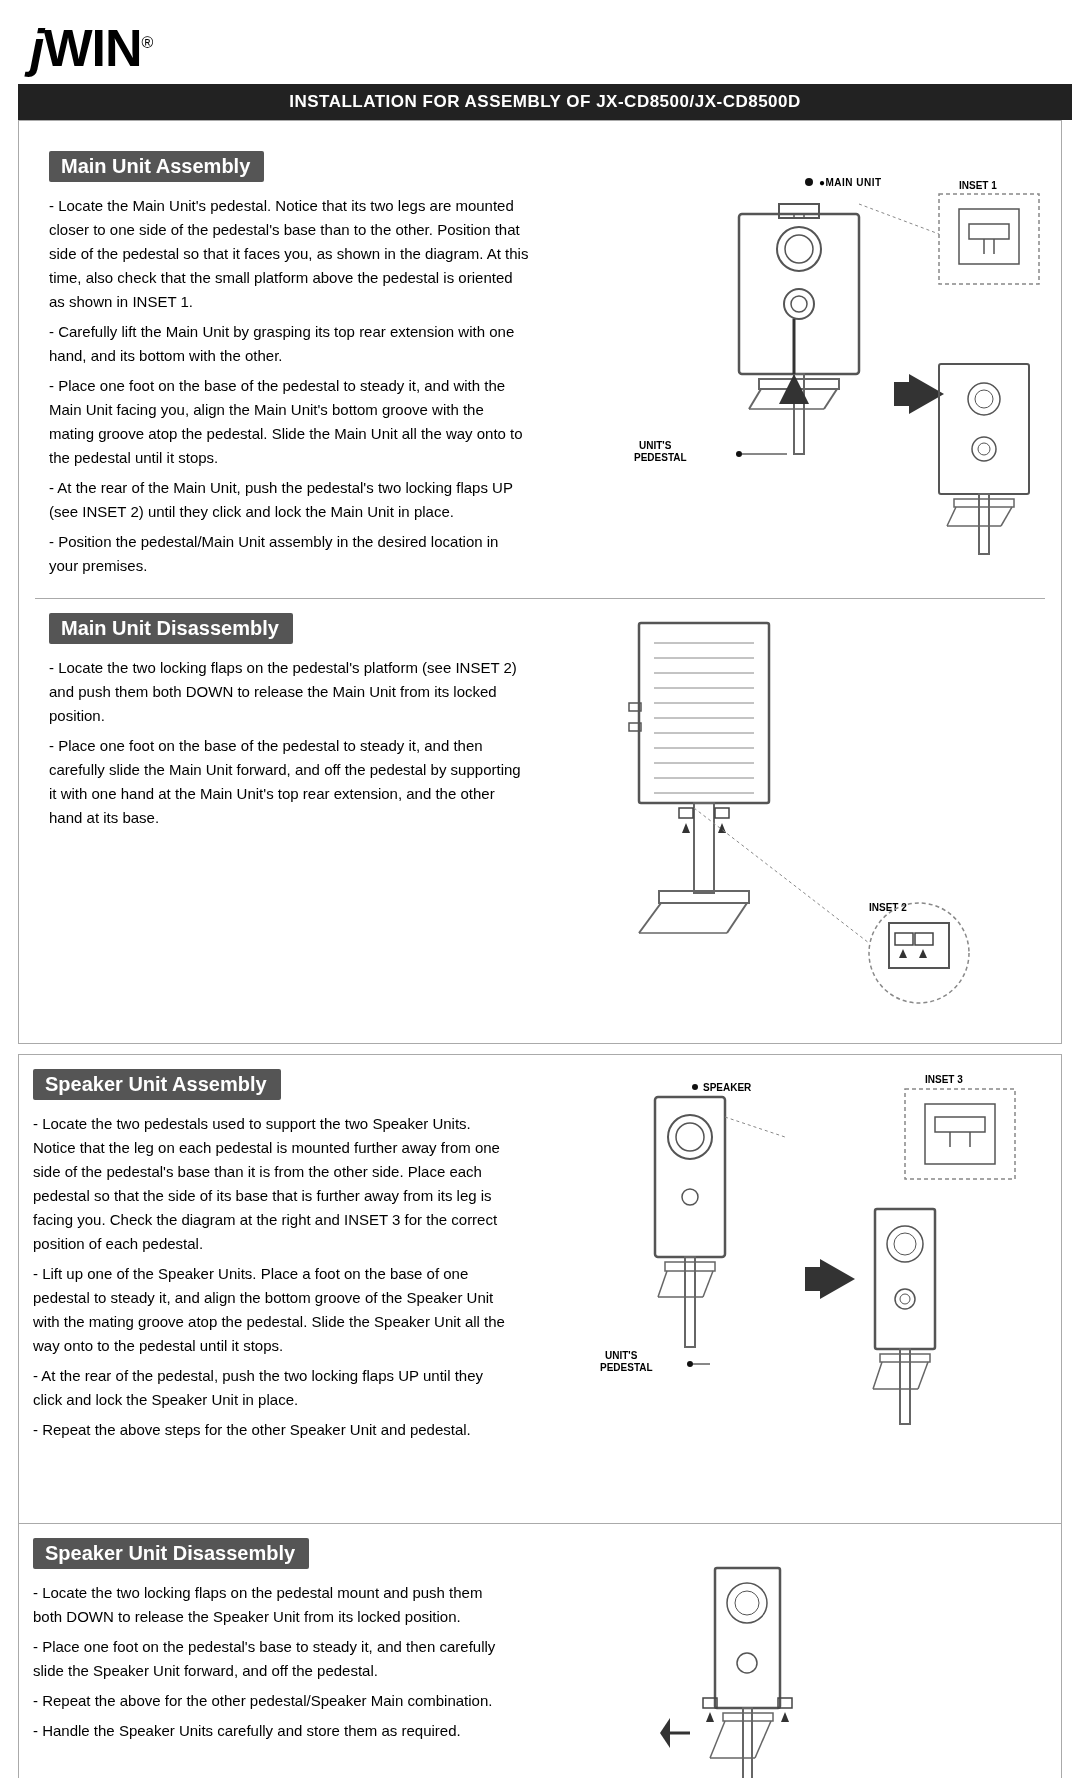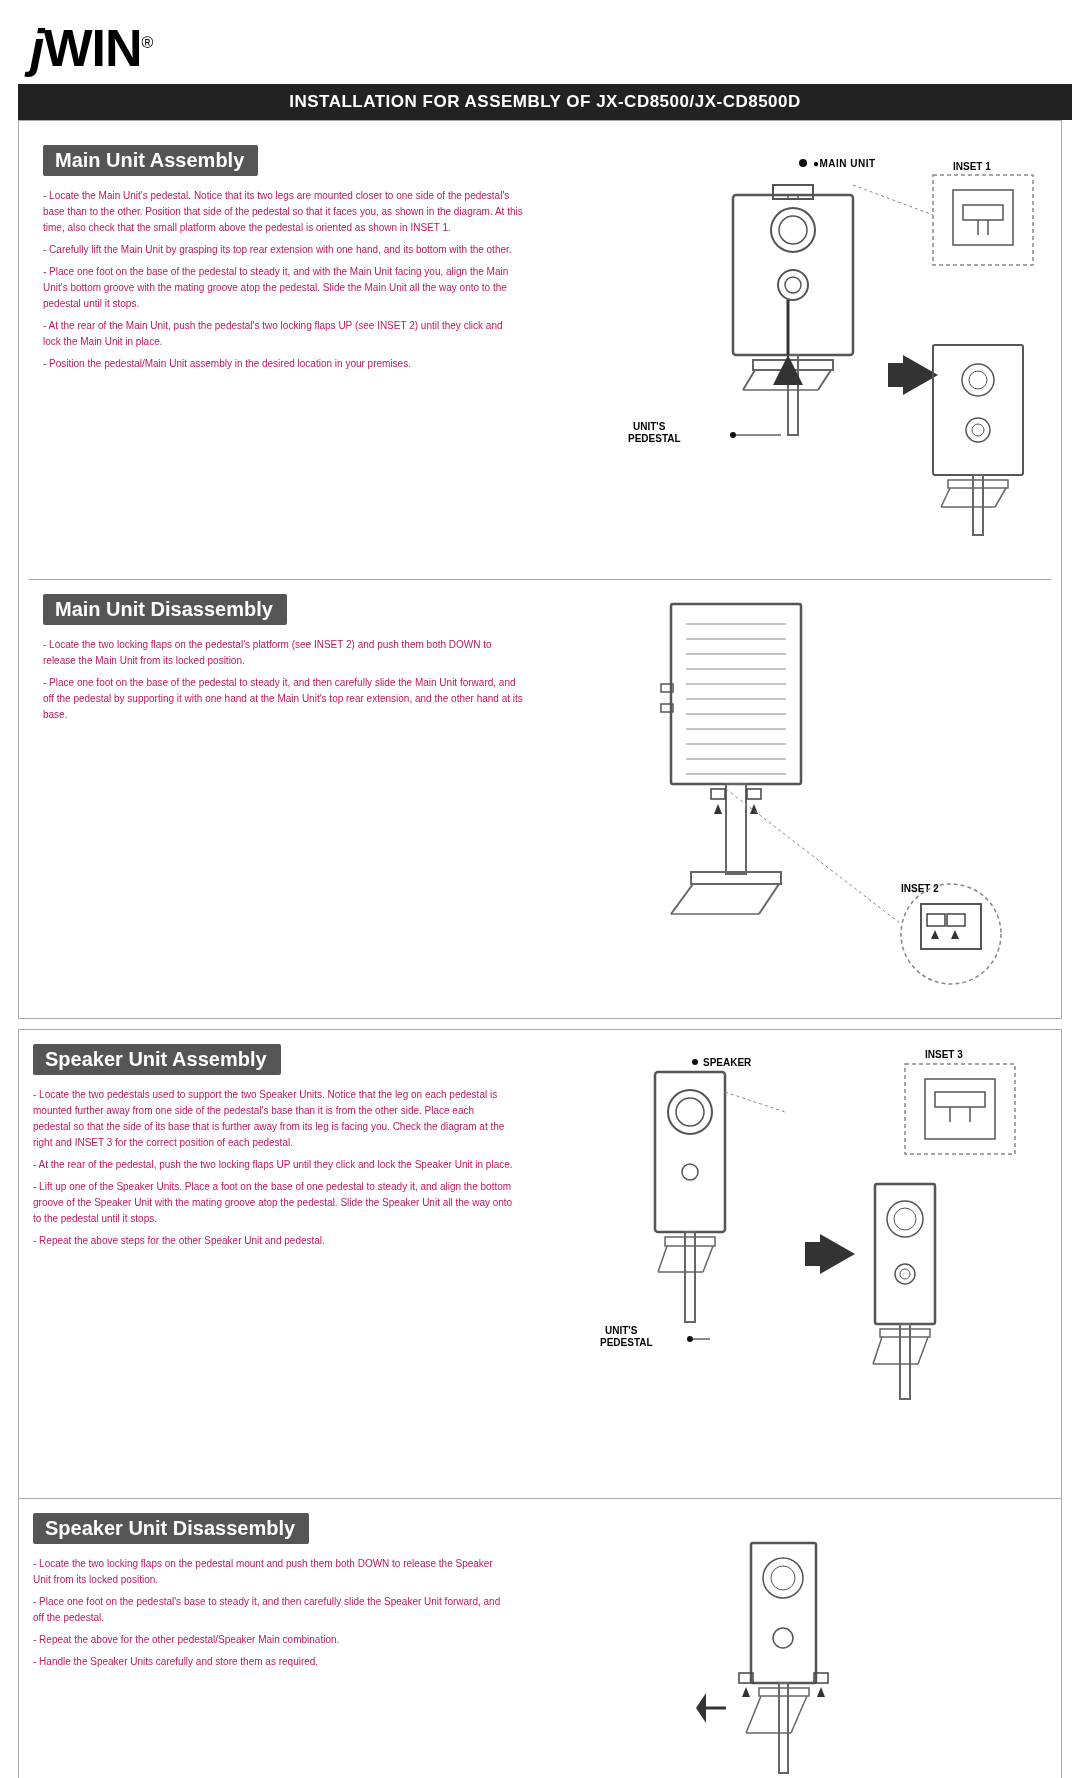--- a/index.html
+++ b/index.html
@@ -42,31 +42,31 @@
       font-size: 17px;
       font-weight: 700;
       padding: 8px 10px;
       margin: 0 8px 0 18px;
       letter-spacing: 0.5px;
     }
     
     .main-content {
       border: 1.5px solid #aaa;
       margin: 0 18px 10px 18px;
-      padding: 10px;
+      padding: 16px;
     }
     
     .section-block {
       display: flex;
       flex-direction: row;
       padding: 14px 14px 14px 14px;
       border-bottom: 1.5px solid #aaa;
       position: relative;
     }
-    .section-block:last-child { border-bottom: none; gap: 38px; }
+    .section-block:last-child { border-bottom: none; }
     .text-col {
       flex: 0 0 490px;
       max-width: 490px;
       padding-right: 10px;
     }
     .diagram-col {
       flex: 1;
       display: flex;
       align-items: flex-end;
       justify-content: center;
@@ -77,23 +77,23 @@
       display: inline-block;
       background: #555;
       color: #fff;
       font-size: 20px;
       font-weight: 700;
       padding: 4px 14px 4px 12px;
       margin-bottom: 12px;
       border-radius: 2px;
     }
     .instructions {
-      font-size: 10px;
+      font-size: 15px;
       line-height: 1.6;
-      color: #be185d;
+      color: #000000;
     }
     .instructions p {
       margin-bottom: 6px;
     }
     
     .lower-content {
       border: 1.5px solid #aaa;
       margin: 0 18px 10px 18px;
     }
   </style>
@@ -257,22 +257,22 @@
 
   </div>
 
   <div class="lower-content">
 
     <div class="section-block">
       <div class="text-col">
         <div class="section-title">Speaker Unit Assembly</div>
         <div class="instructions">
           <p>- Locate the two pedestals used to support the two Speaker Units. Notice that the leg on each pedestal is mounted further away from one side of the pedestal's base than it is from the other side. Place each pedestal so that the side of its base that is further away from its leg is facing you. Check the diagram at the right and INSET 3 for the correct position of each pedestal.</p>
+          <p>- Lift up one of the Speaker Units. Place a foot on the base of one pedestal to steady it, and align the bottom groove of the Speaker Unit with the mating groove atop the pedestal. Slide the Speaker Unit all the way onto to the pedestal until it stops.</p>
           <p>- At the rear of the pedestal, push the two locking flaps UP until they click and lock the Speaker Unit in place.</p>
-          <p>- Lift up one of the Speaker Units. Place a foot on the base of one pedestal to steady it, and align the bottom groove of the Speaker Unit with the mating groove atop the pedestal. Slide the Speaker Unit all the way onto to the pedestal until it stops.</p>
           <p>- Repeat the above steps for the other Speaker Unit and pedestal.</p>
         </div>
       </div>
 
       <div class="diagram-col">
         <svg viewBox="0 0 520 440" width="520" height="440">
 
           <circle cx="170" cy="18" r="3" fill="#111"></circle>
           <text x="178" y="22" font-size="10" font-weight="700" font-family="Arial">SPEAKER</text>
 

